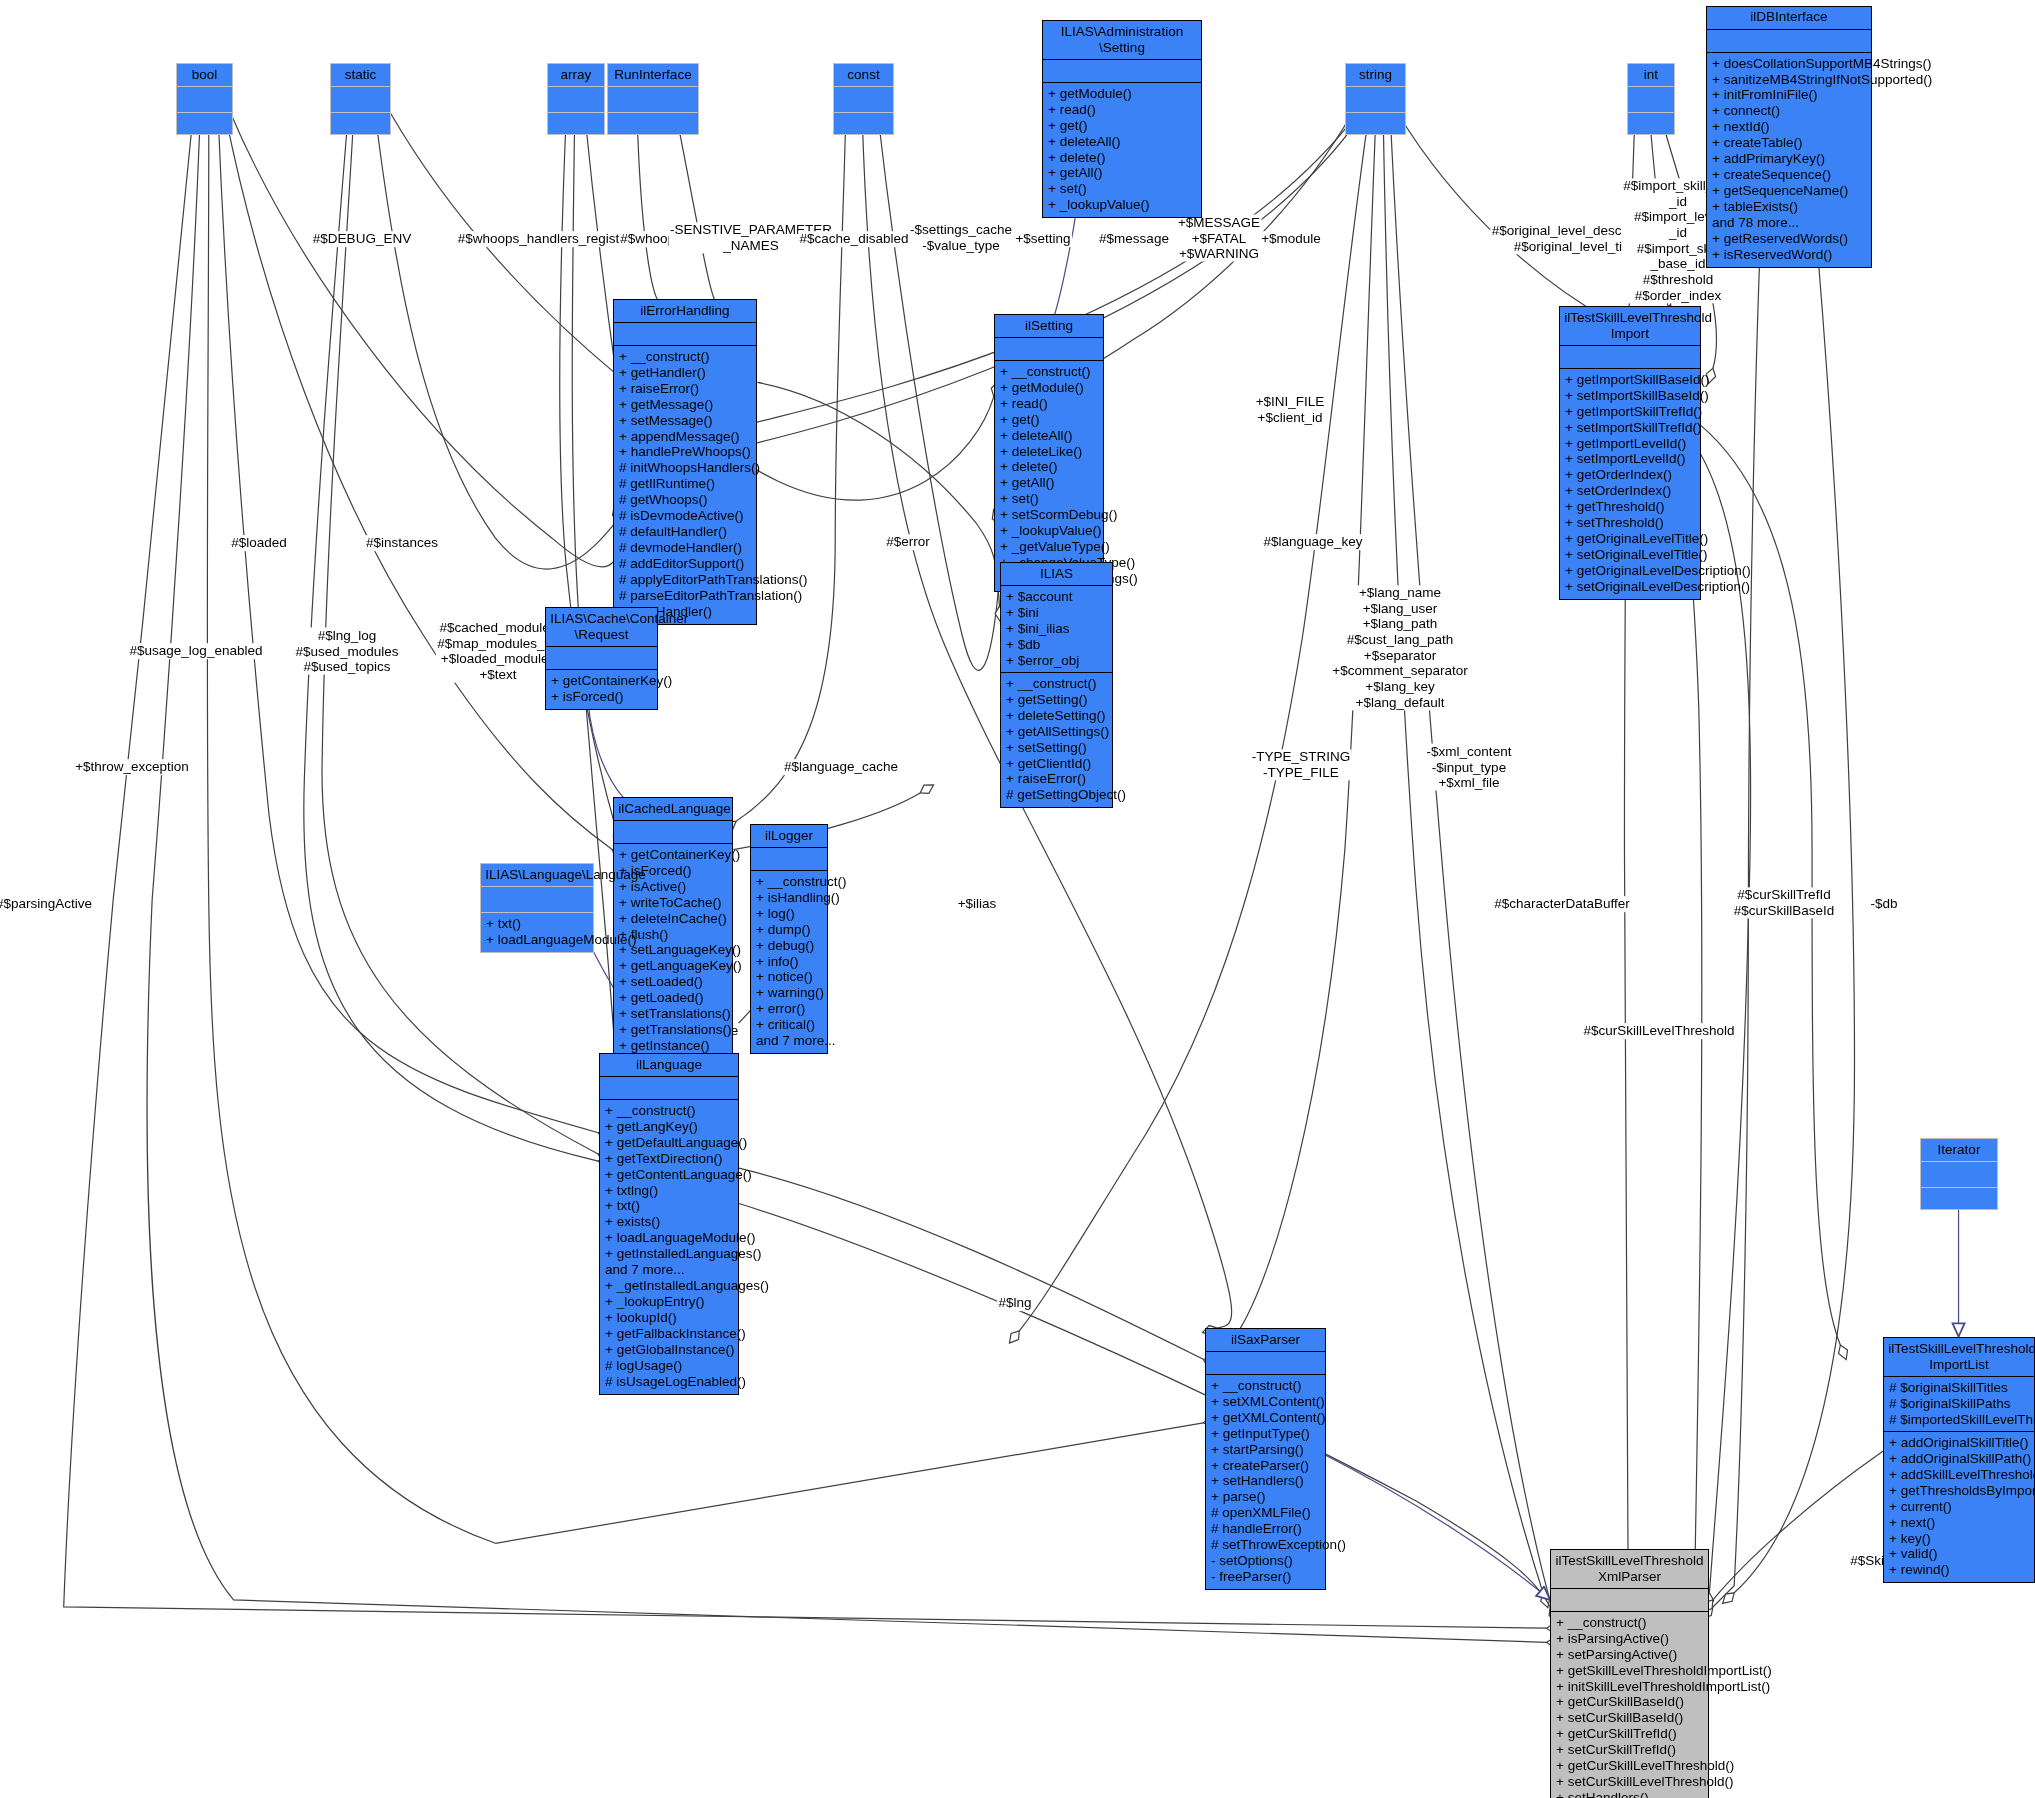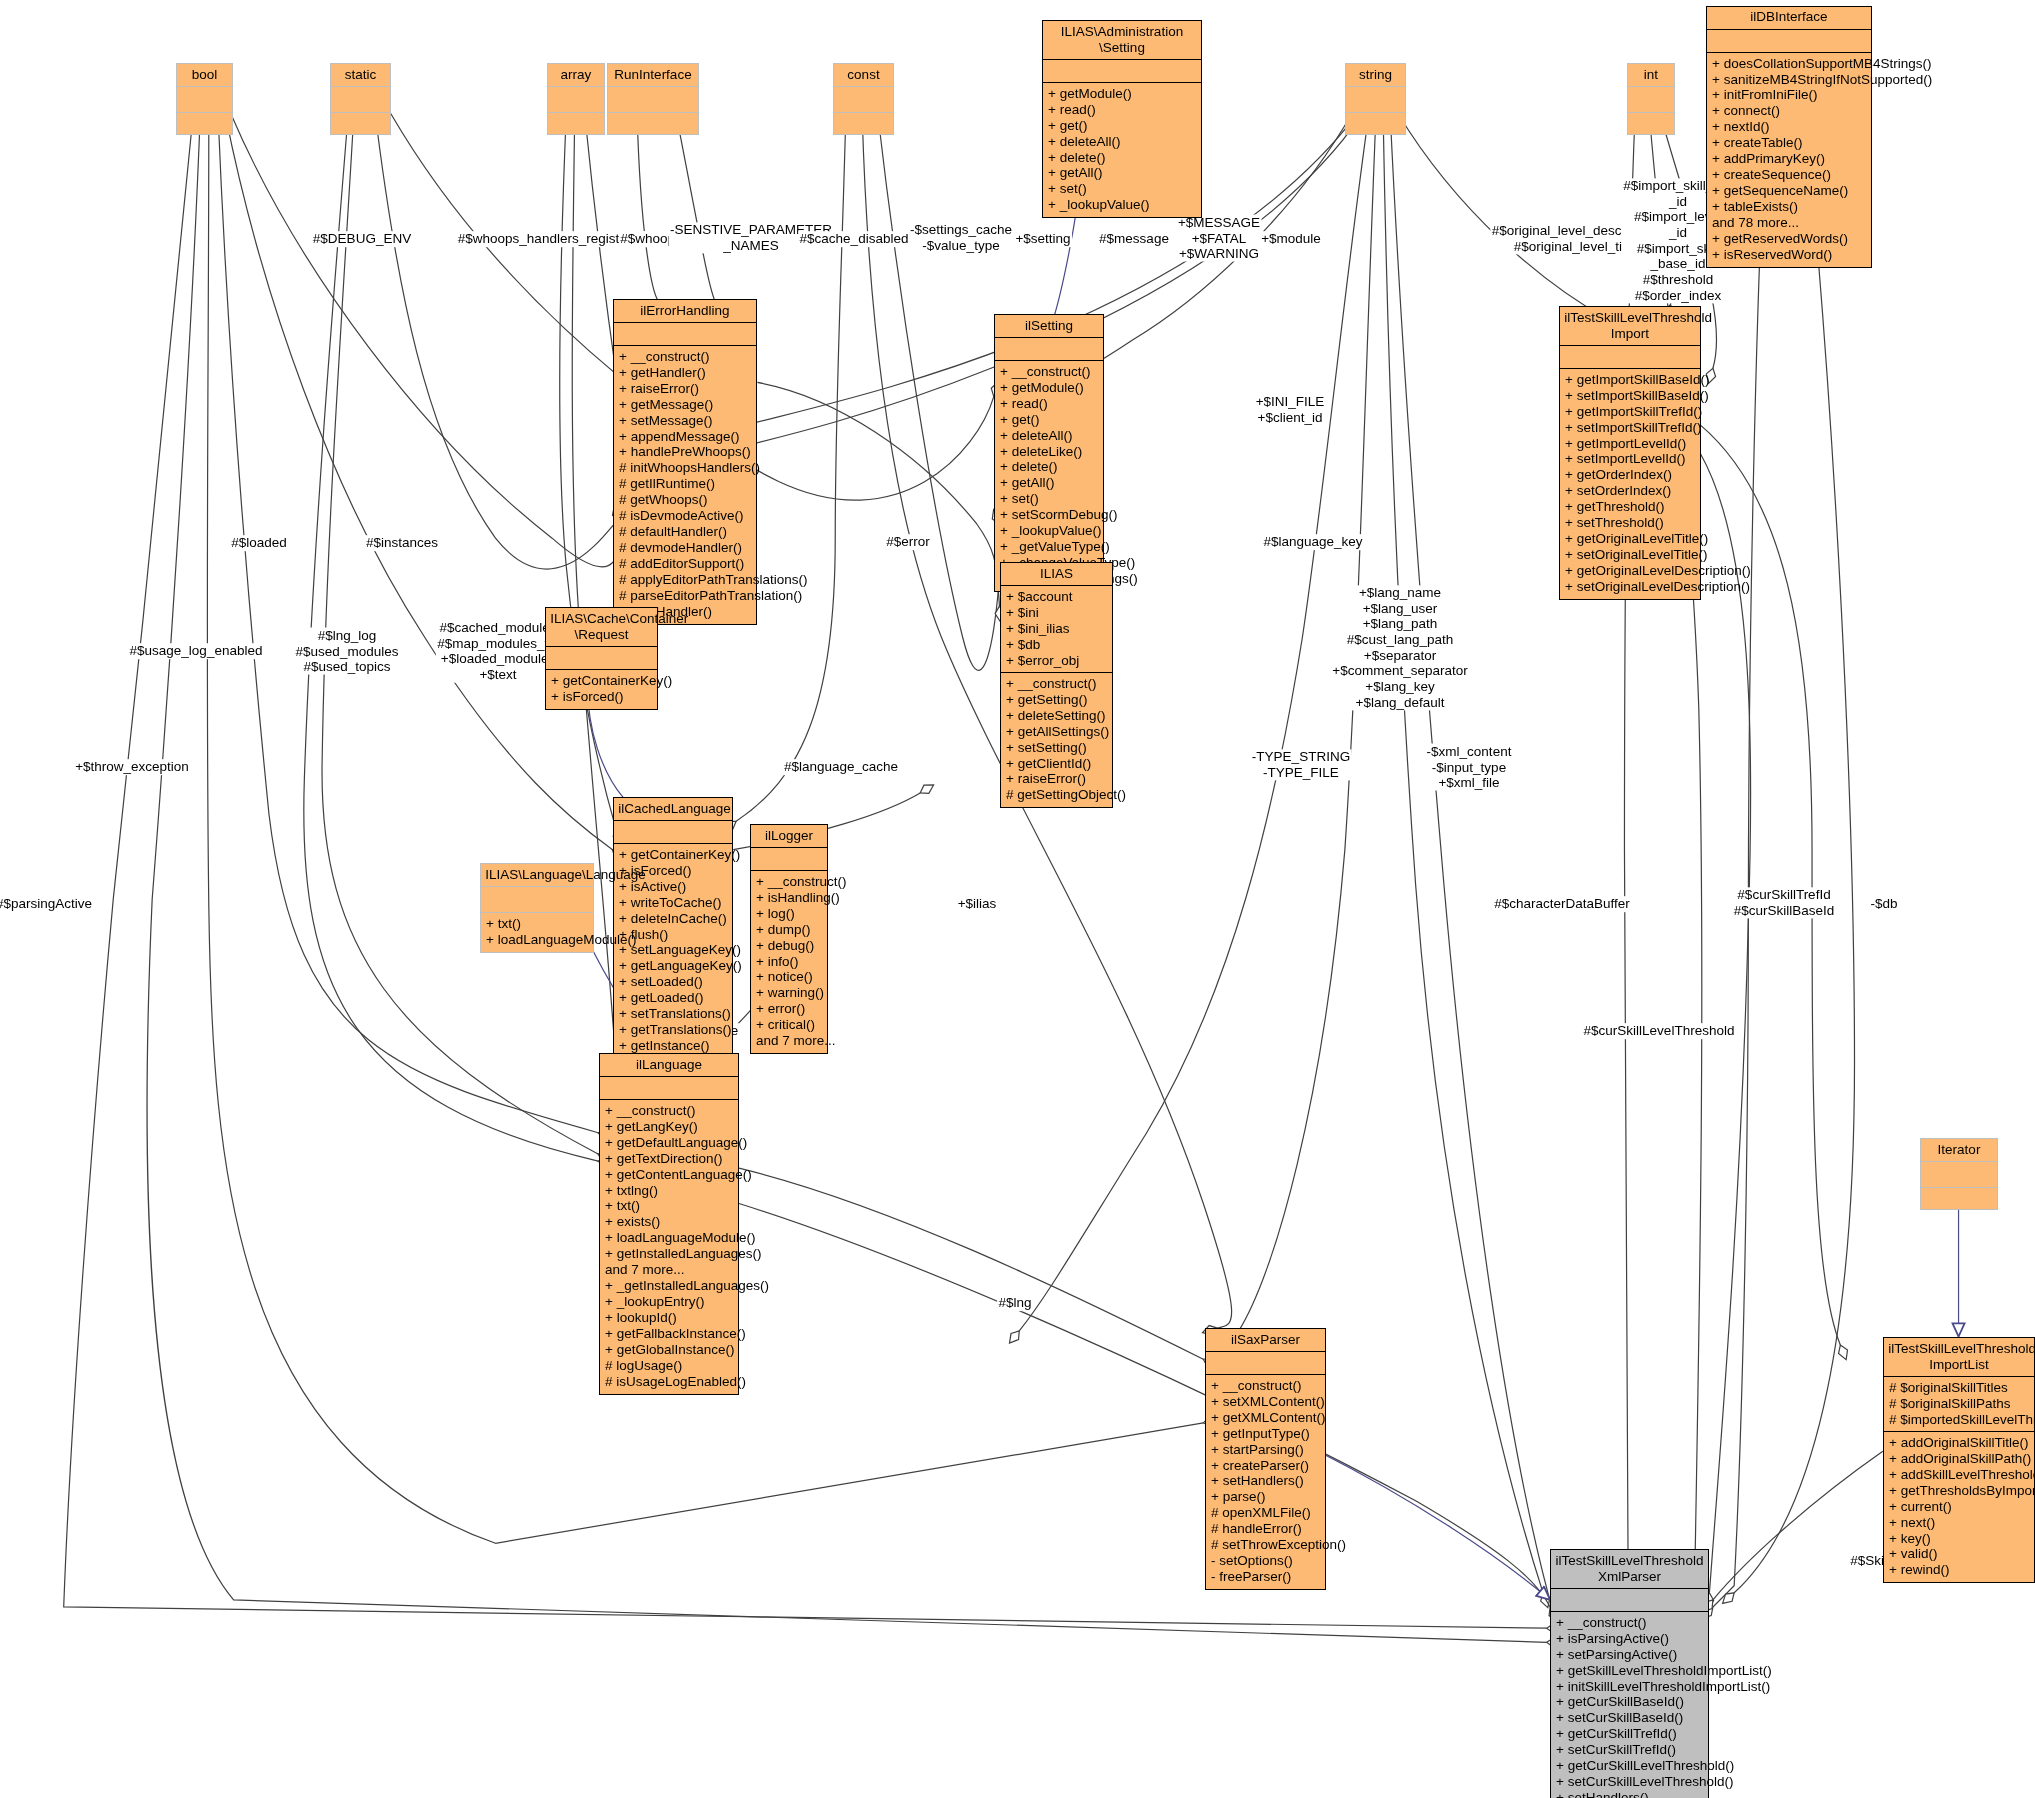--- a/index.html
+++ b/index.html
@@ -18,21 +18,21 @@
   #edges {
     position: absolute;
     left: 0; top: 0;
     width: 2035px;
     height: 1799px;
     pointer-events: none;
   }
   .uml-box {
     position: absolute;
     box-sizing: border-box;
-    background: #fdba74;
+    background: #3b82f6;
     border: 1.4px solid #000000;
     font-size: 13.5px;
     line-height: 1.18;
     color: #000000;
     z-index: 5;
   }
   .uml-box.plain {
     border: 1.4px solid #bfbfbf;
   }
   .uml-box.highlight {

